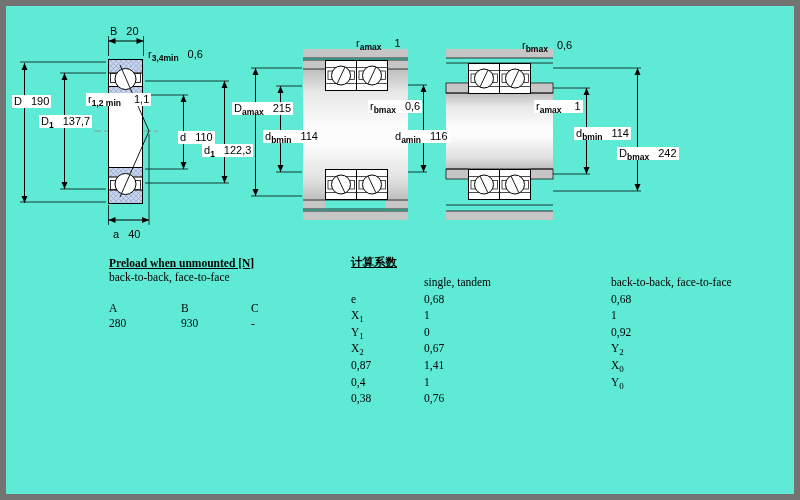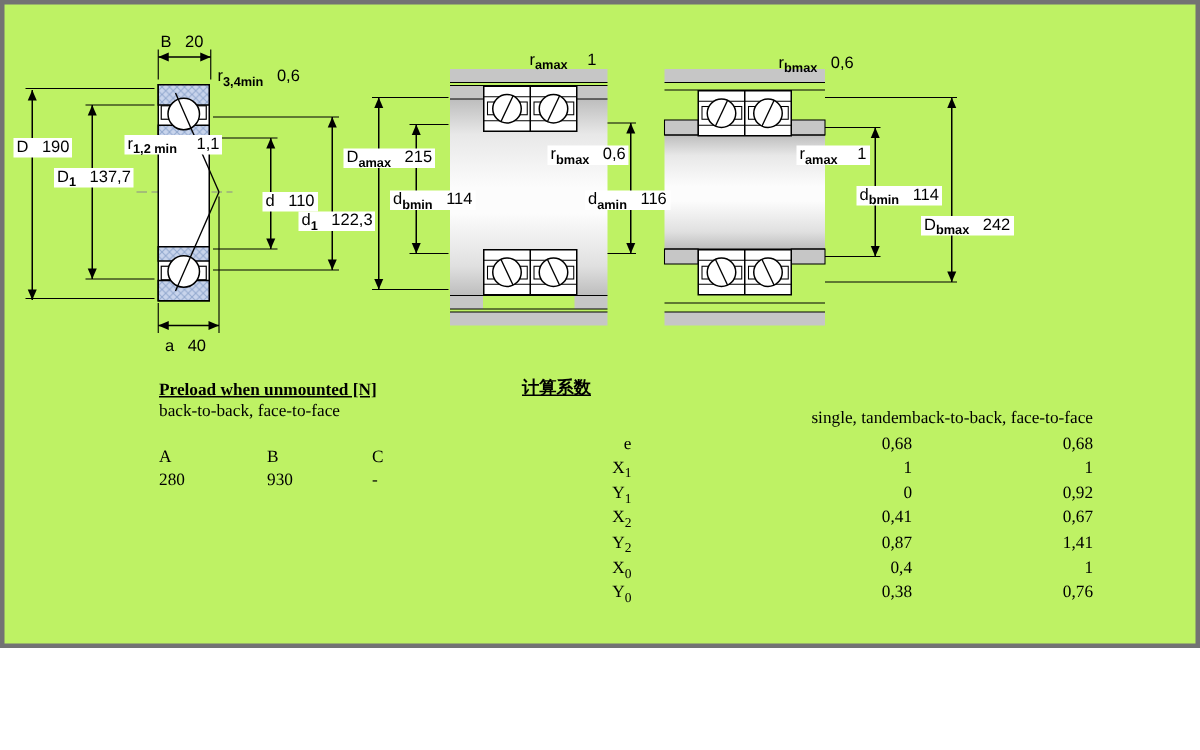--- a/index.html
+++ b/index.html
@@ -1,29 +1,29 @@
 <!DOCTYPE html>
 <html><head>
 <meta charset="utf-8">
 <style>
   html,body{margin:0;padding:0;background:#fff;}
-  #page{position:relative;width:800px;height:432px;background:#bef264;border:3px solid #737373;box-sizing:border-box;overflow:hidden;
+  #page{position:relative;width:800px;height:500px;background:#5eead4;border:6px solid #737373;box-sizing:border-box;overflow:hidden;
         font-family:"Liberation Sans",sans-serif;color:#000;}
   #diagram-svg{position:absolute;left:0;top:0;}
   
   .dim{position:absolute;font:11px "Liberation Sans",sans-serif;white-space:nowrap;line-height:13px;}
   .dim sub{font-size:8.5px;line-height:0;font-weight:bold;}
   .dim .v{margin-left:9px;}
   .dim.wgap .v{margin-left:13px;}
   .bg{background:#fff;padding:0 2px;}
   
   .tbl{position:absolute;font-family:"Liberation Serif",serif;font-size:11.5px;line-height:14px;}
   .tbl-title{font-weight:bold;font-size:11.5px;text-decoration:underline;}
   .pre-grid{display:grid;grid-template-columns:72px 70px 60px;margin-top:17px;row-gap:1px;}
-  .fac-grid{display:grid;grid-template-columns:73px 187px auto;line-height:16.6px;margin-top:5px;text-align:right;}
+  .fac-grid{display:grid;grid-template-columns:73px 187px auto;line-height:16.6px;margin-top:5px;}
   .fac-grid sub{font-size:9px;line-height:0;}
 </style>
 </head>
 <body>
 
 <div id="page">
 
   <svg id="diagram-svg" width="800" height="245" viewBox="0 0 800 245">
     <defs>
       <pattern id="hatch" width="5" height="5" patternUnits="userSpaceOnUse">
@@ -247,21 +247,20 @@
 
       <span><span>X</span><sub>1</sub></span>
       <span>1</span>
       <span>1</span>
 
       <span><span>Y</span><sub>1</sub></span>
       <span>0</span>
       <span>0,92</span>
 
       <span><span>X</span><sub>2</sub></span>
-      <span>0,41</span>
       <span>0,67</span>
 
       <span><span>Y</span><sub>2</sub></span>
       <span>0,87</span>
       <span>1,41</span>
 
       <span><span>X</span><sub>0</sub></span>
       <span>0,4</span>
       <span>1</span>
 

